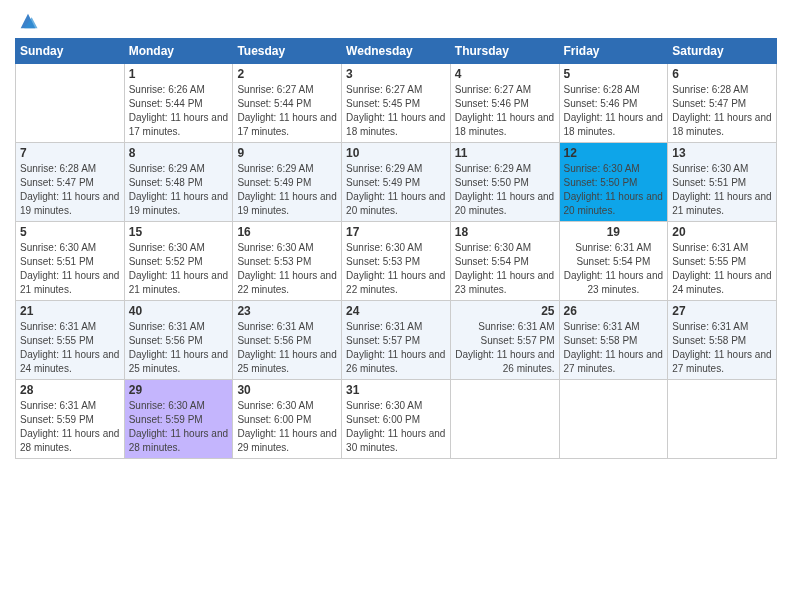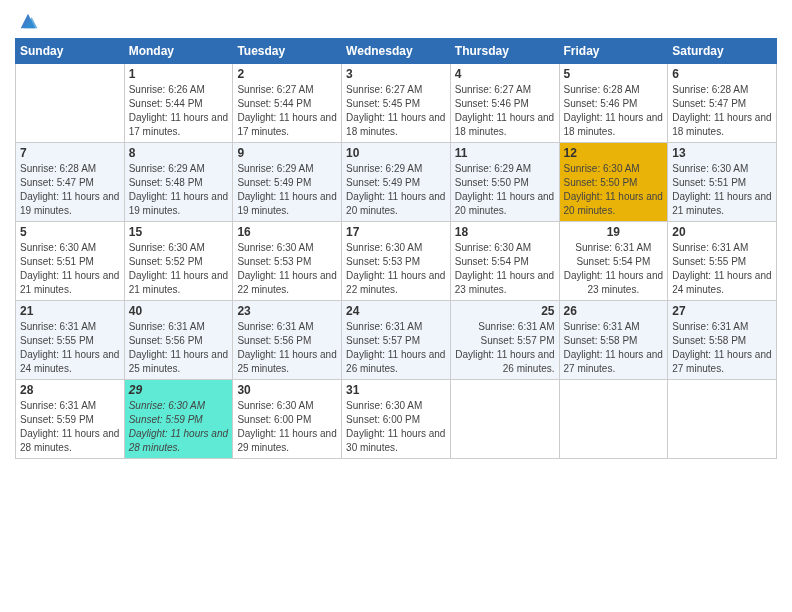--- a/index.html
+++ b/index.html
@@ -194,21 +194,21 @@
             <div class="day-info" style="white-space: pre-line;">Sunrise: 6:29 AM
 Sunset: 5:49 PM
 Daylight: 11 hours and 20 minutes.</div>
           </td>
           <td style="background-color: rgb(240, 245, 251);">
             <span class="day-number">11</span>
             <div class="day-info" style="white-space: pre-line;">Sunrise: 6:29 AM
 Sunset: 5:50 PM
 Daylight: 11 hours and 20 minutes.</div>
           </td>
-          <td style="background-color: #eab308;">
+          <td style="background-color: #0ea5e9;">
             <span class="day-number">12</span>
             <div class="day-info" style="white-space: pre-line;">Sunrise: 6:30 AM
 Sunset: 5:50 PM
 Daylight: 11 hours and 20 minutes.</div>
           </td>
           <td style="background-color: rgb(240, 245, 251);">
             <span class="day-number">13</span>
             <div class="day-info" style="white-space: pre-line;">Sunrise: 6:30 AM
 Sunset: 5:51 PM
 Daylight: 11 hours and 21 minutes.</div>
@@ -302,21 +302,21 @@
 Daylight: 11 hours and 27 minutes.</div>
           </td>
         </tr>
         <tr>
           <td style="background-color: rgb(255, 255, 255);">
             <span class="day-number">28</span>
             <div class="day-info" style="white-space: pre-line;">Sunrise: 6:31 AM
 Sunset: 5:59 PM
 Daylight: 11 hours and 28 minutes.</div>
           </td>
-          <td style="background-color: #5eead4; font-style: italic;">
+          <td style="background-color: #c4b5fd;">
             <span class="day-number">29</span>
             <div class="day-info" style="white-space: pre-line;">Sunrise: 6:30 AM
 Sunset: 5:59 PM
 Daylight: 11 hours and 28 minutes.</div>
           </td>
           <td style="background-color: rgb(255, 255, 255);">
             <span class="day-number">30</span>
             <div class="day-info" style="white-space: pre-line;">Sunrise: 6:30 AM
 Sunset: 6:00 PM
 Daylight: 11 hours and 29 minutes.</div>

